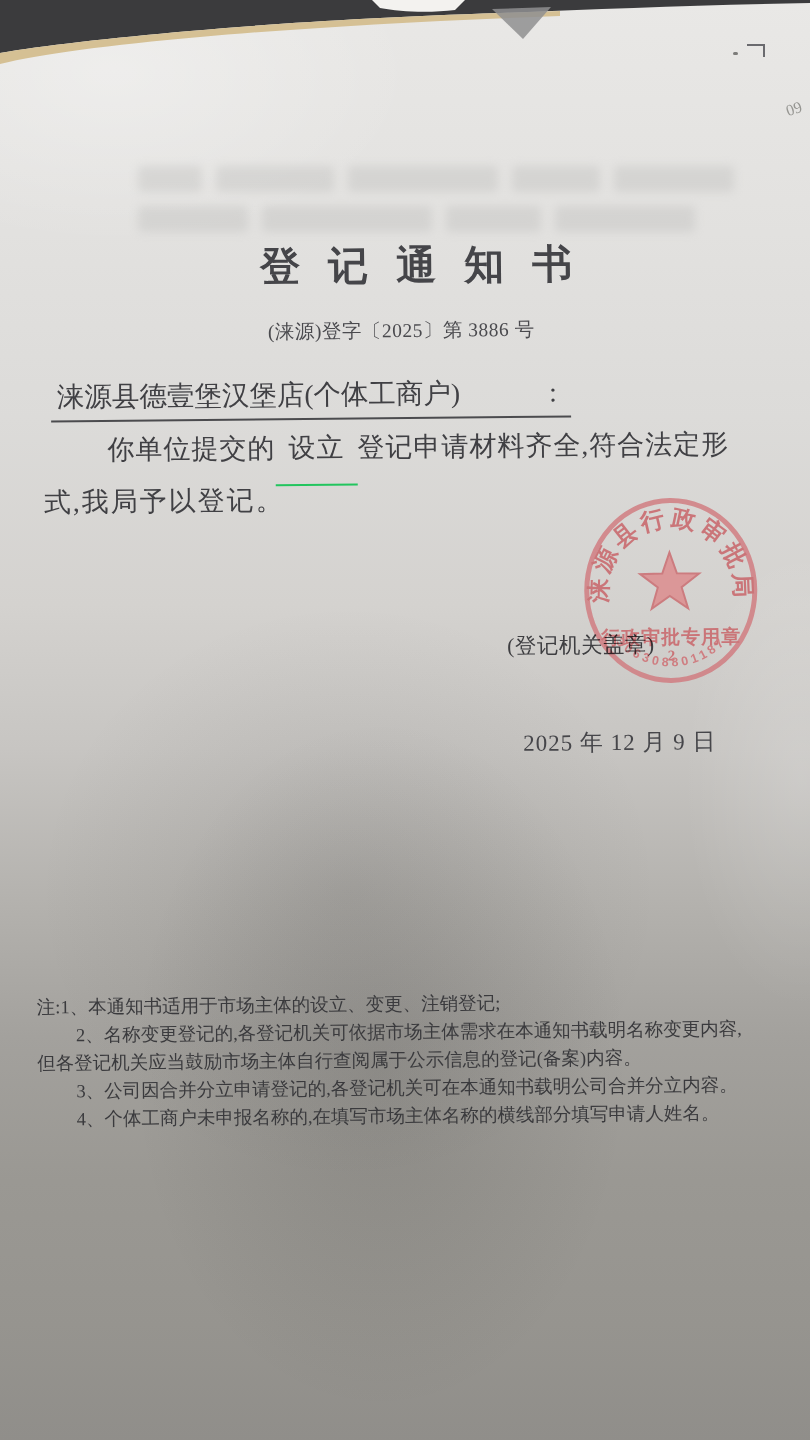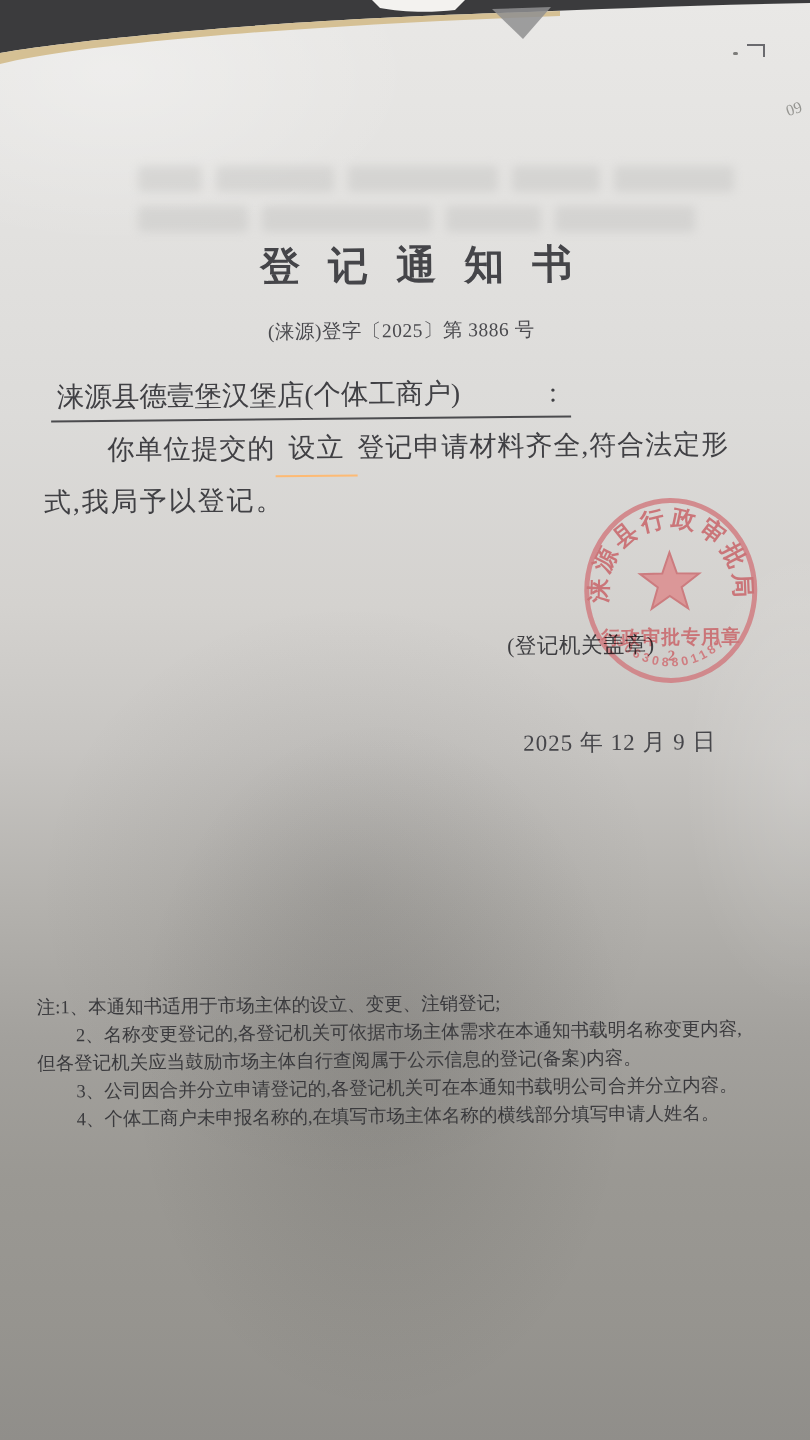--- a/index.html
+++ b/index.html
@@ -73,22 +73,22 @@
     border-bottom: 2px solid #4b4b4e; padding: 0 0 5px 6px;
     font-size: 27.5px; color: #404044;
   }
   .addressee .colon { margin-left: auto; margin-right: 14px; }
   .body-line1 {
     position: absolute; top: 429px; left: 110px;
     font-size: 27px; letter-spacing: 1px; white-space: nowrap; color: #404044;
   }
   .blank-field {
     display: inline-block;
-    border-bottom: 2px solid #fdba74;
-    padding: 0 13px 9px 13px;
+    border-bottom: 2px solid #22c55e;
+    padding: 0 13px 18px 13px;
   }
   .body-line2 {
     position: absolute; top: 481px; left: 46px;
     font-size: 27px; letter-spacing: 2px; color: #404044;
   }
   .seal-caption {
     position: absolute; top: 632px; left: 508px;
     font-size: 21.5px; letter-spacing: 0.5px; color: #3e3e41;
   }
   .issue-date {

